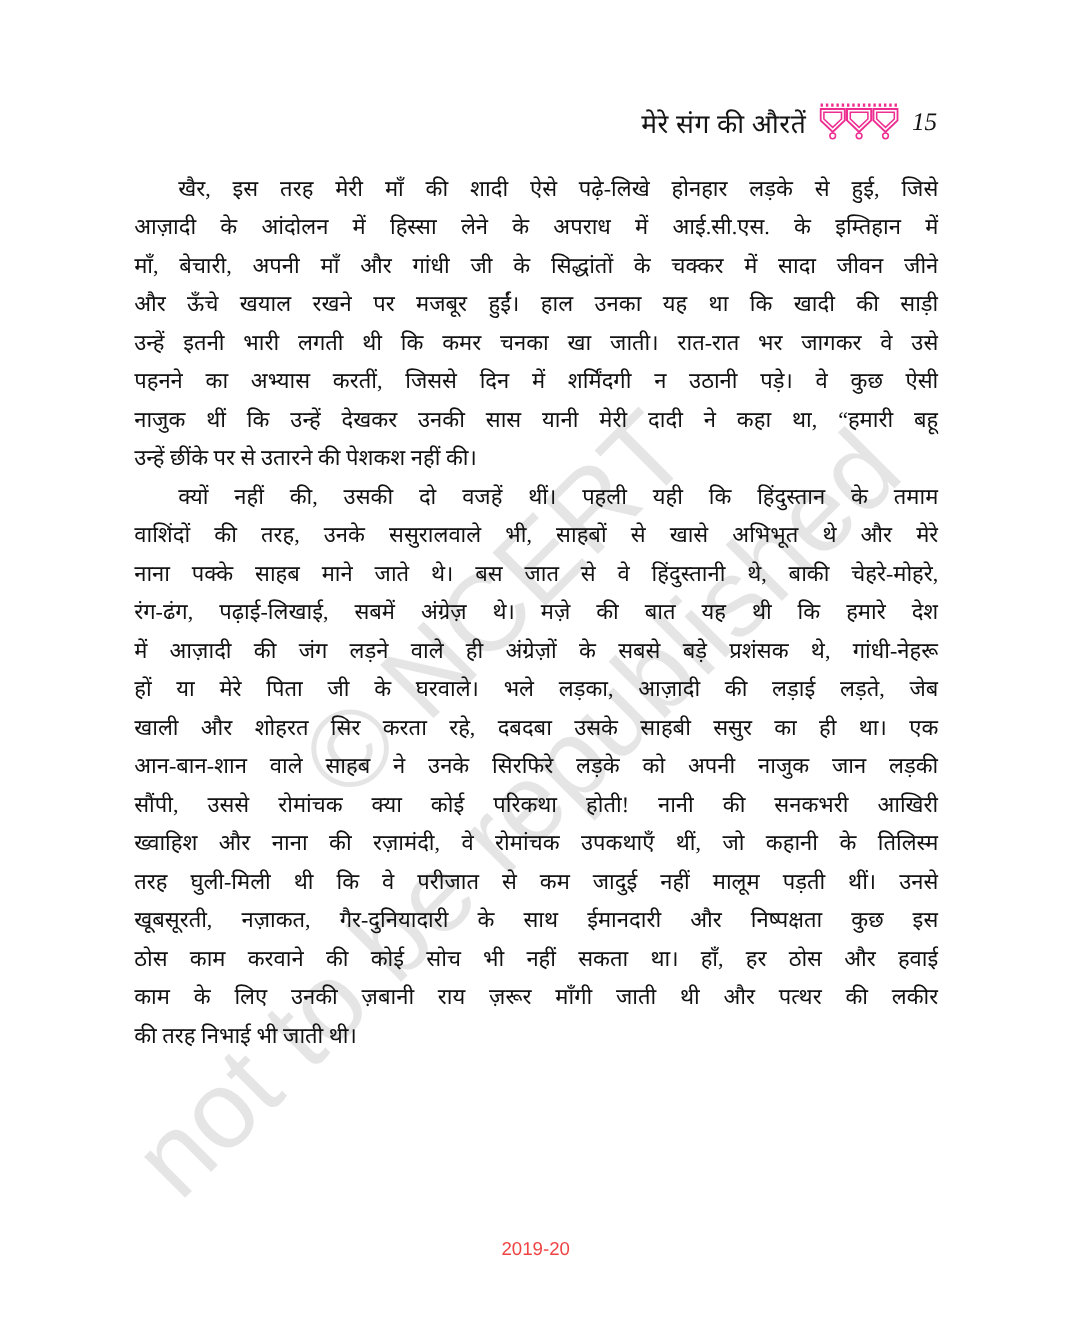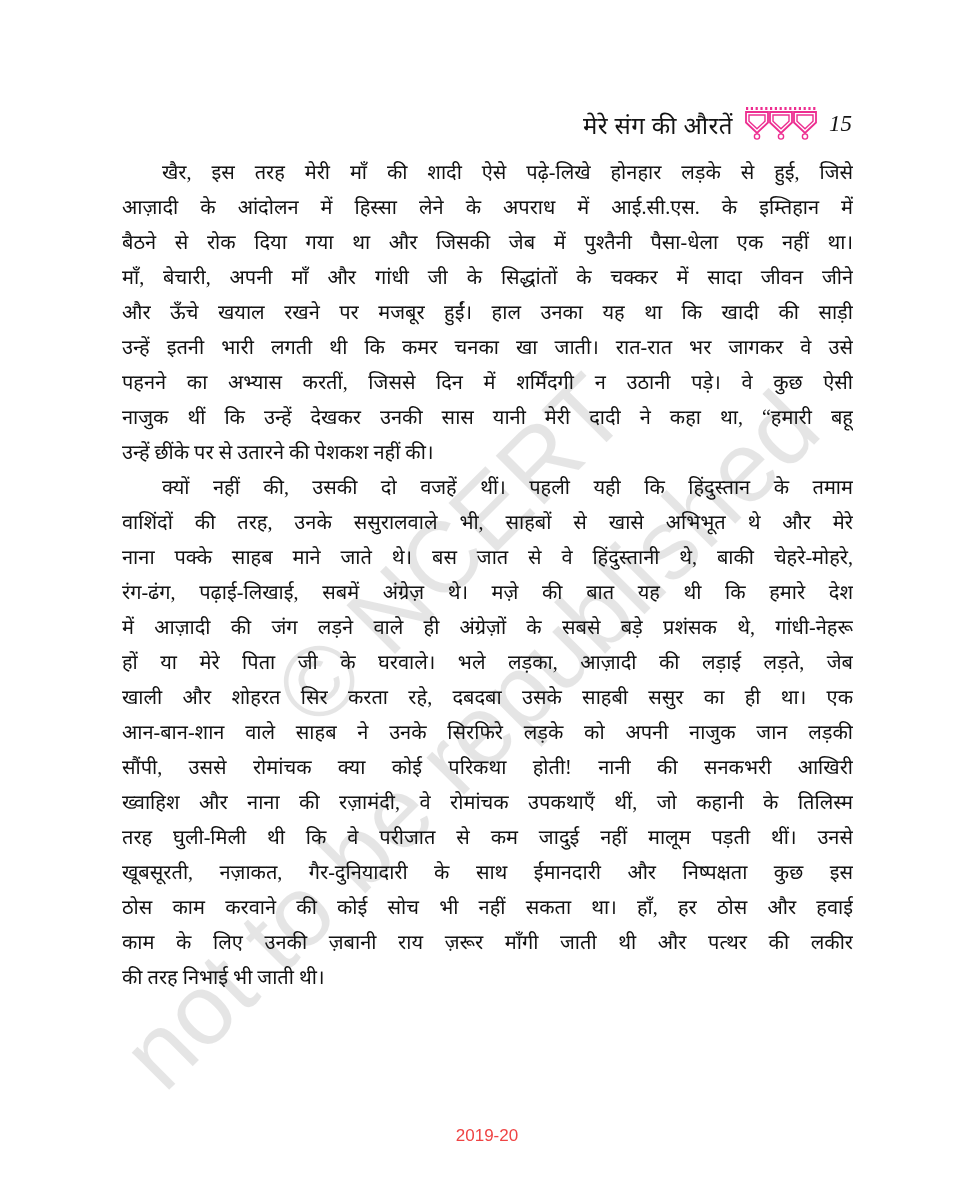--- a/index.html
+++ b/index.html
@@ -18,21 +18,21 @@
     white-space:nowrap;
     transform:translate(-50%,-50%) rotate(-45deg);
     z-index:0;
     user-select:none;
   }
   .wm1{left:450px;top:550px;font-size:100px;}
   .wm2{left:470px;top:740px;font-size:100px;}
   
   .header{
     position:absolute;
-    top:105px;right:122px;
+    top:92px;right:122px;
     display:flex;align-items:center;gap:12px;
     z-index:2;
   }
   .header-title{
     font-size:24px;color:#141414;letter-spacing:0.5px;
     white-space:nowrap;
   }
   .motif{width:72px;height:38px;display:block;}
   .page-number{
     font-size:23px;font-style:italic;color:#141414;
@@ -95,21 +95,20 @@
         </g>
       </g>
     </svg>
     <span class="page-number">15</span>
   </div>
 
   <div class="body-text">
     <div>
       <div class="line first">खैर, इस तरह मेरी माँ की शादी ऐसे पढ़े-लिखे होनहार लड़के से हुई, जिसे</div>
       <div class="line">आज़ादी के आंदोलन में हिस्सा लेने के अपराध में आई.सी.एस. के इम्तिहान में</div>
-      <div class="line">बैठने से रोक दिया गया था और जिसकी जेब में पुश्तैनी पैसा-धेला एक नहीं था।</div>
       <div class="line">माँ, बेचारी, अपनी माँ और गांधी जी के सिद्धांतों के चक्कर में सादा जीवन जीने</div>
       <div class="line">और ऊँचे खयाल रखने पर मजबूर हुईं। हाल उनका यह था कि खादी की साड़ी</div>
       <div class="line">उन्हें इतनी भारी लगती थी कि कमर चनका खा जाती। रात-रात भर जागकर वे उसे</div>
       <div class="line">पहनने का अभ्यास करतीं, जिससे दिन में शर्मिंदगी न उठानी पड़े। वे कुछ ऐसी</div>
       <div class="line">नाजुक थीं कि उन्हें देखकर उनकी सास यानी मेरी दादी ने कहा था, “हमारी बहू</div>
       <div class="line last">उन्हें छींके पर से उतारने की पेशकश नहीं की।</div>
     </div>
     <div>
       <div class="line first">क्यों नहीं की, उसकी दो वजहें थीं। पहली यही कि हिंदुस्तान के तमाम</div>
       <div class="line">वाशिंदों की तरह, उनके ससुरालवाले भी, साहबों से खासे अभिभूत थे और मेरे</div>

